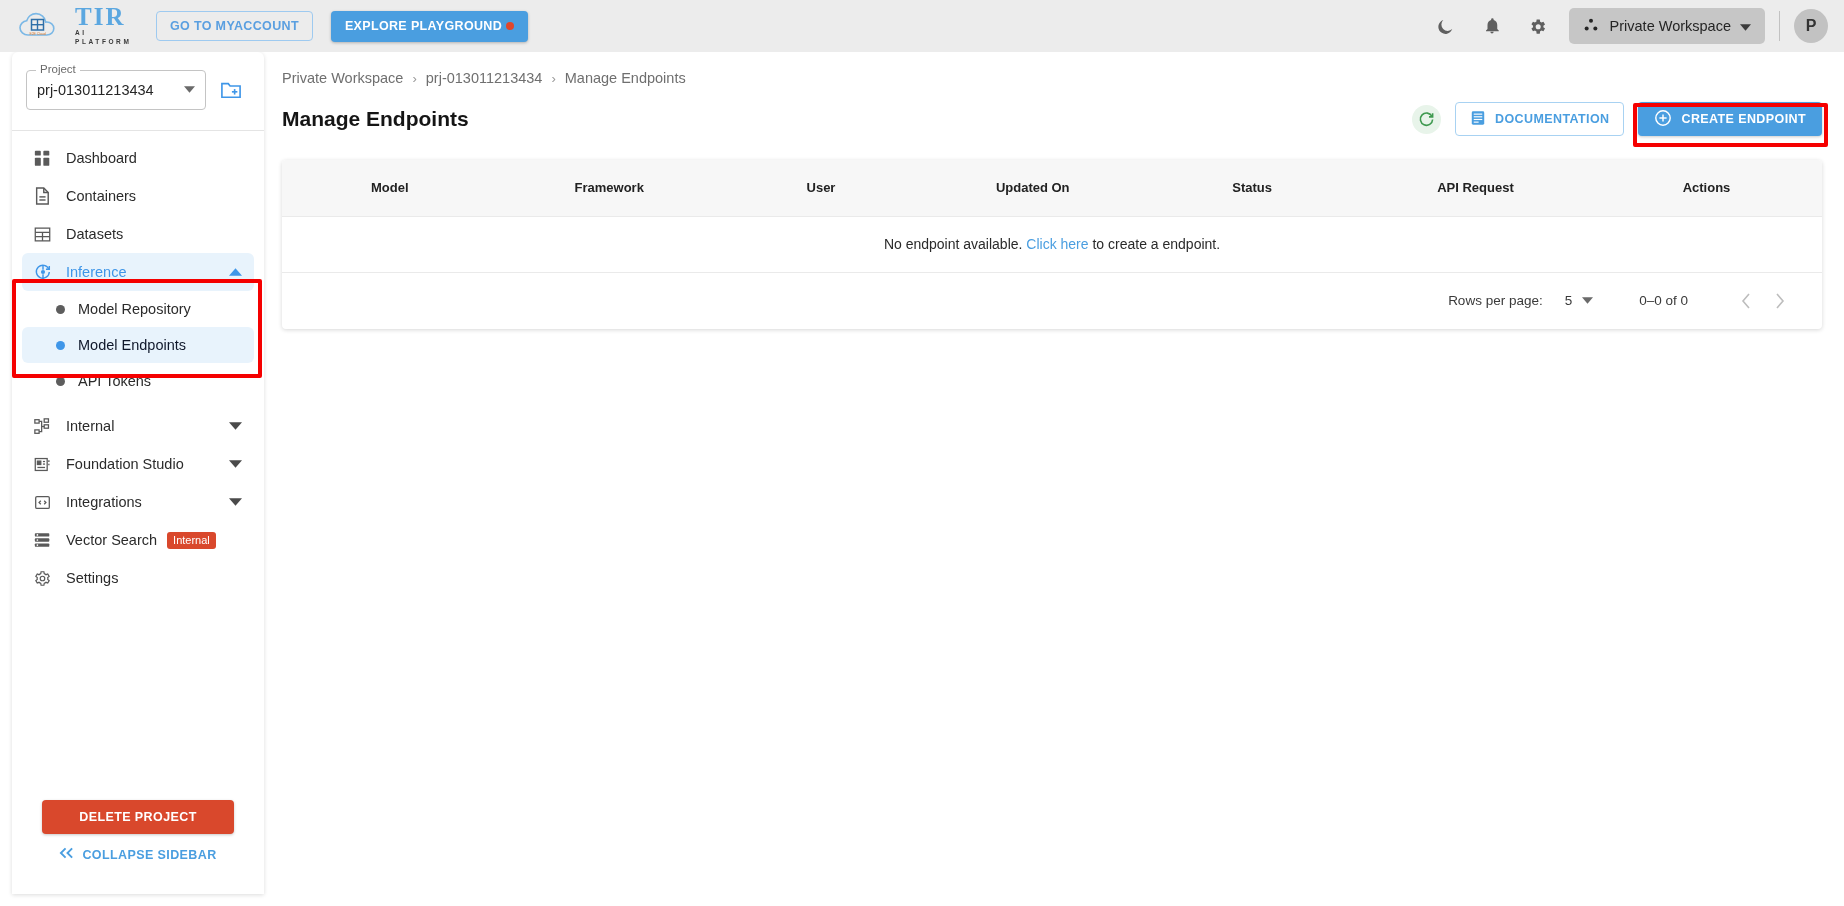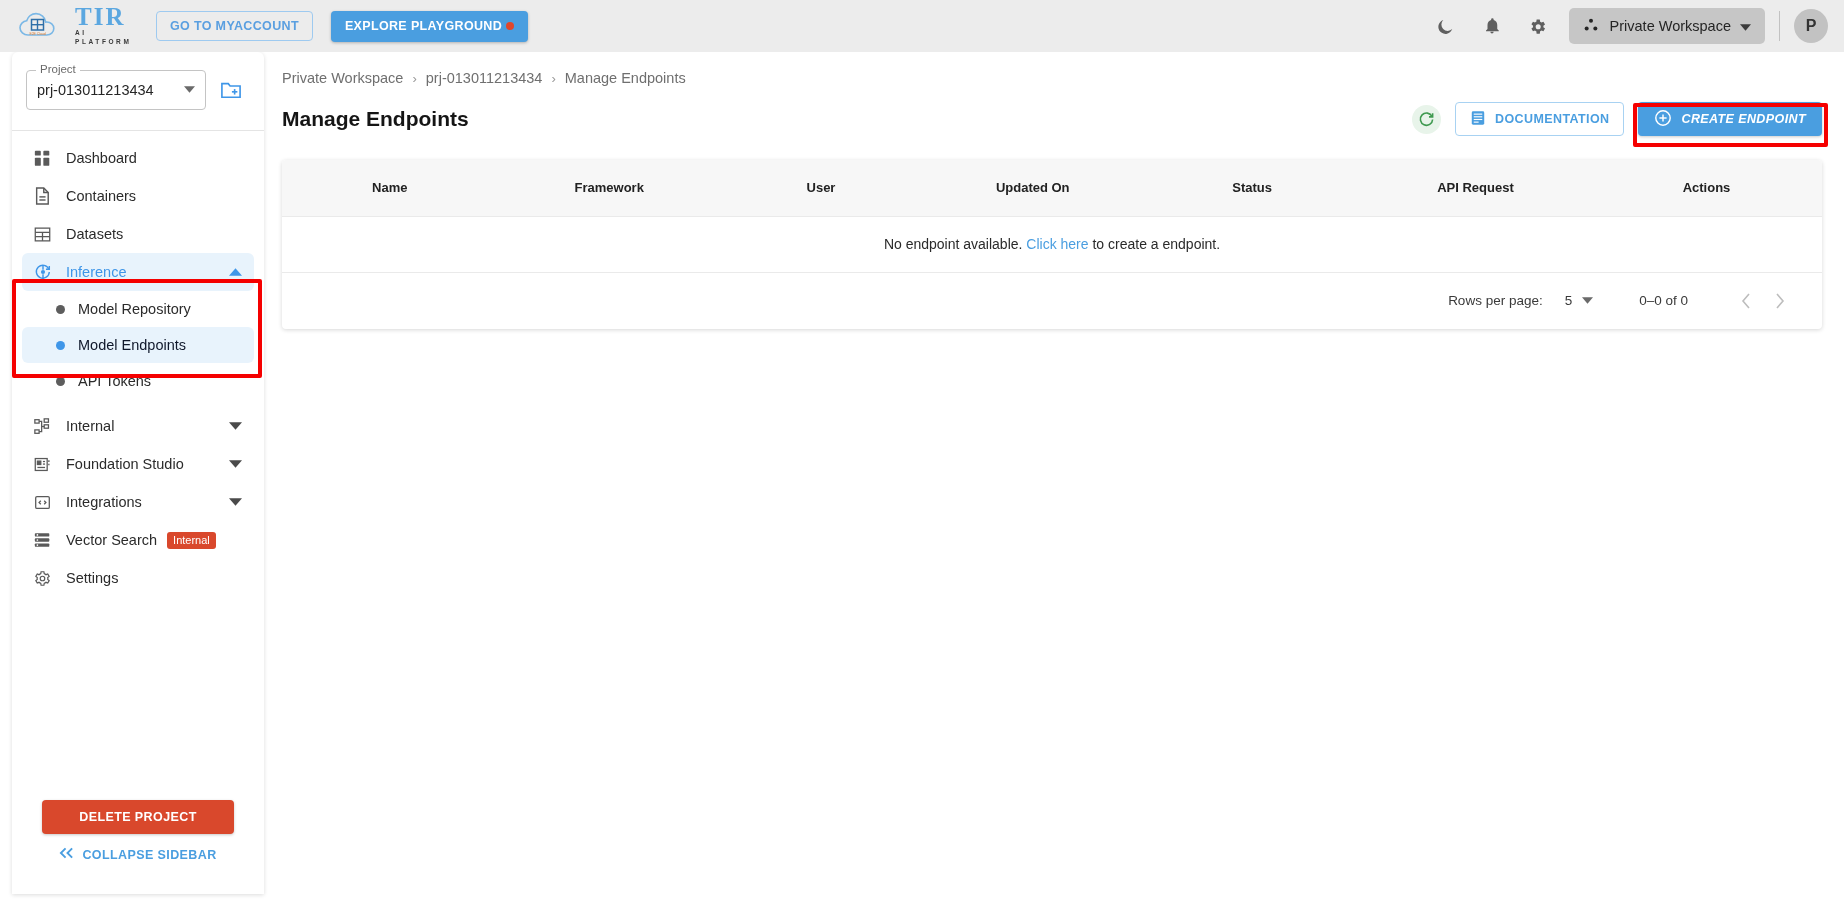--- a/index.html
+++ b/index.html
@@ -137,21 +137,20 @@
     height:34px; padding:0 14px; border:1px solid #a8d2f2; border-radius:4px; background:#fff;
     color:#4a9ee0; font-size:12.5px; font-weight:600; letter-spacing:.4px;
     display:flex; align-items:center; gap:9px; cursor:pointer;
   }
   #create-wrap { position:relative; }
   #create-btn {
     height:34px; padding:0 16px; border:none; border-radius:4px; background:#4a9ee0;
     color:#fff; font-size:12.5px; font-weight:600; letter-spacing:.4px;
     display:flex; align-items:center; gap:9px; cursor:pointer;
     box-shadow: 0 1px 3px rgba(0,0,0,.2);
-    font-style: italic;
   }
 
   
   #card {
     margin: 24px 22px 0 18px; background:#fff; border-radius:4px;
     box-shadow: 0 1px 4px rgba(0,0,0,.16);
     overflow:hidden;
   }
   table { width:100%; border-collapse:collapse; }
   thead tr { background:#f7f7f7; height:56px; }
@@ -479,21 +478,21 @@
           <span>CREATE ENDPOINT</span>
         </button>
       </div>
     </div>
   </div>
 
   <div id="card">
     <table>
       <thead>
         <tr>
-          <th style="width:14%">Name</th>
+          <th style="width:14%">Model</th>
           <th style="width:14.5%">Framework</th>
           <th style="width:13%">User</th>
           <th style="width:14.5%">Updated On</th>
           <th style="width:14%">Status</th>
           <th style="width:15%">API Request</th>
           <th style="width:15%">Actions</th>
         </tr>
       </thead>
       <tbody>
         <tr class="empty-row">

